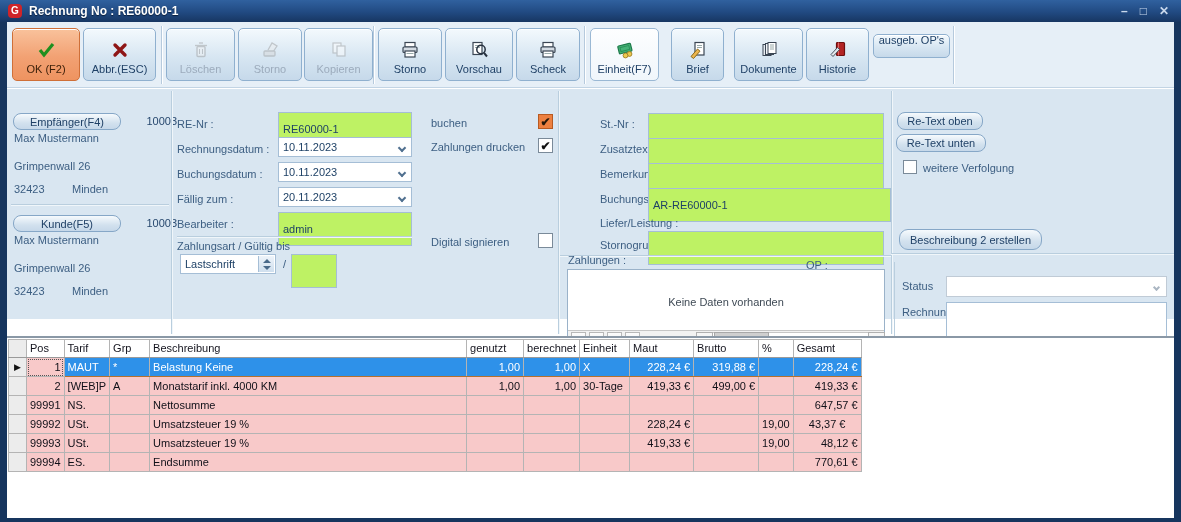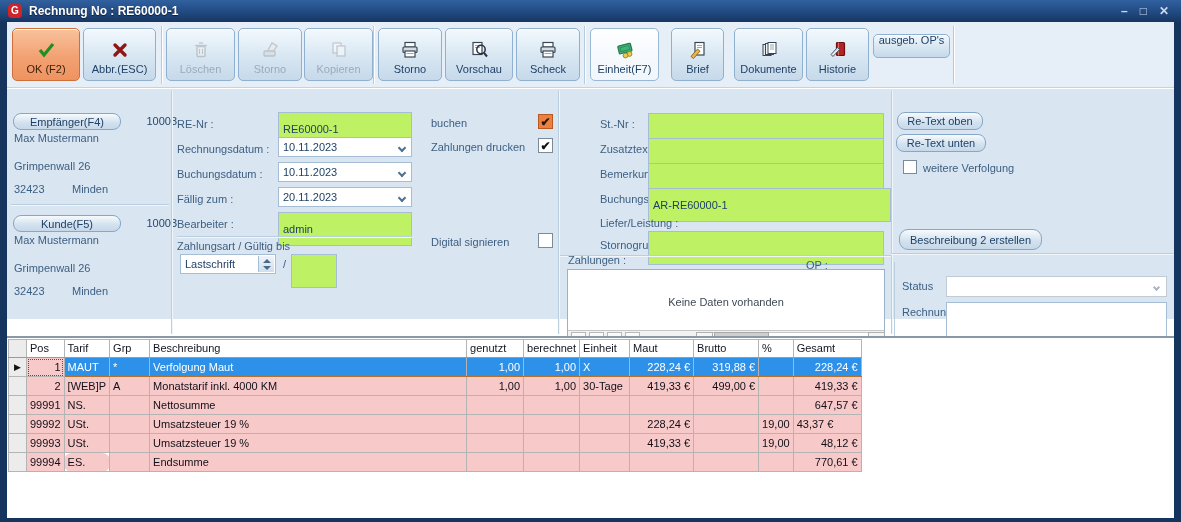--- a/index.html
+++ b/index.html
@@ -391,21 +391,21 @@
               <th>%</th>
               <th>Gesamt</th>
             </tr>
           </thead>
           <tbody>
             <tr class="selected">
               <td class="gutter"><span class="row-marker">▶</span></td>
               <td class="pos-cell" style="text-align: right;">1</td>
               <td class="sel" style="text-align: left;">MAUT</td>
               <td class="sel" style="text-align: left;">*</td>
-              <td class="sel" style="text-align: left;">Verfolgung Maut</td>
+              <td class="sel" style="text-align: left;">Belastung Keine</td>
               <td class="sel" style="text-align: right;">1,00</td>
               <td class="sel" style="text-align: right;">1,00</td>
               <td class="sel" style="text-align: left;">X</td>
               <td class="sel" style="text-align: right;">228,24 €</td>
               <td class="sel" style="text-align: right;">319,88 €</td>
               <td class="sel" style="text-align: right;"></td>
               <td class="sel" style="text-align: right;">228,24 €</td>
             </tr>
             <tr>
               <td class="gutter"></td>
@@ -440,40 +440,40 @@
               <td class="pos-cell" style="text-align: right;">99992</td>
               <td style="text-align: left;">USt.</td>
               <td style="text-align: left;"></td>
               <td style="text-align: left;">Umsatzsteuer 19 %</td>
               <td style="text-align: right;"></td>
               <td style="text-align: right;"></td>
               <td style="text-align: left;"></td>
               <td style="text-align: right;">228,24 €</td>
               <td style="text-align: right;"></td>
               <td style="text-align: right;">19,00</td>
-              <td style="text-align: left;">43,37 €</td>
+              <td style="text-align: center;">43,37 €</td>
             </tr>
             <tr>
               <td class="gutter"></td>
               <td class="pos-cell" style="text-align: right;">99993</td>
               <td style="text-align: left;">USt.</td>
               <td style="text-align: left;"></td>
               <td style="text-align: left;">Umsatzsteuer 19 %</td>
               <td style="text-align: right;"></td>
               <td style="text-align: right;"></td>
               <td style="text-align: left;"></td>
               <td style="text-align: right;">419,33 €</td>
               <td style="text-align: right;"></td>
               <td style="text-align: right;">19,00</td>
               <td style="text-align: right;">48,12 €</td>
             </tr>
             <tr>
               <td class="gutter"></td>
               <td class="pos-cell" style="text-align: right;">99994</td>
-              <td style="text-align: left; border-radius: 8px;">ES.</td>
+              <td style="text-align: left;">ES.</td>
               <td style="text-align: left;"></td>
               <td style="text-align: left;">Endsumme</td>
               <td style="text-align: right;"></td>
               <td style="text-align: right;"></td>
               <td style="text-align: left;"></td>
               <td style="text-align: right;"></td>
               <td style="text-align: right;"></td>
               <td style="text-align: right;"></td>
               <td style="text-align: right;">770,61 €</td>
             </tr>

